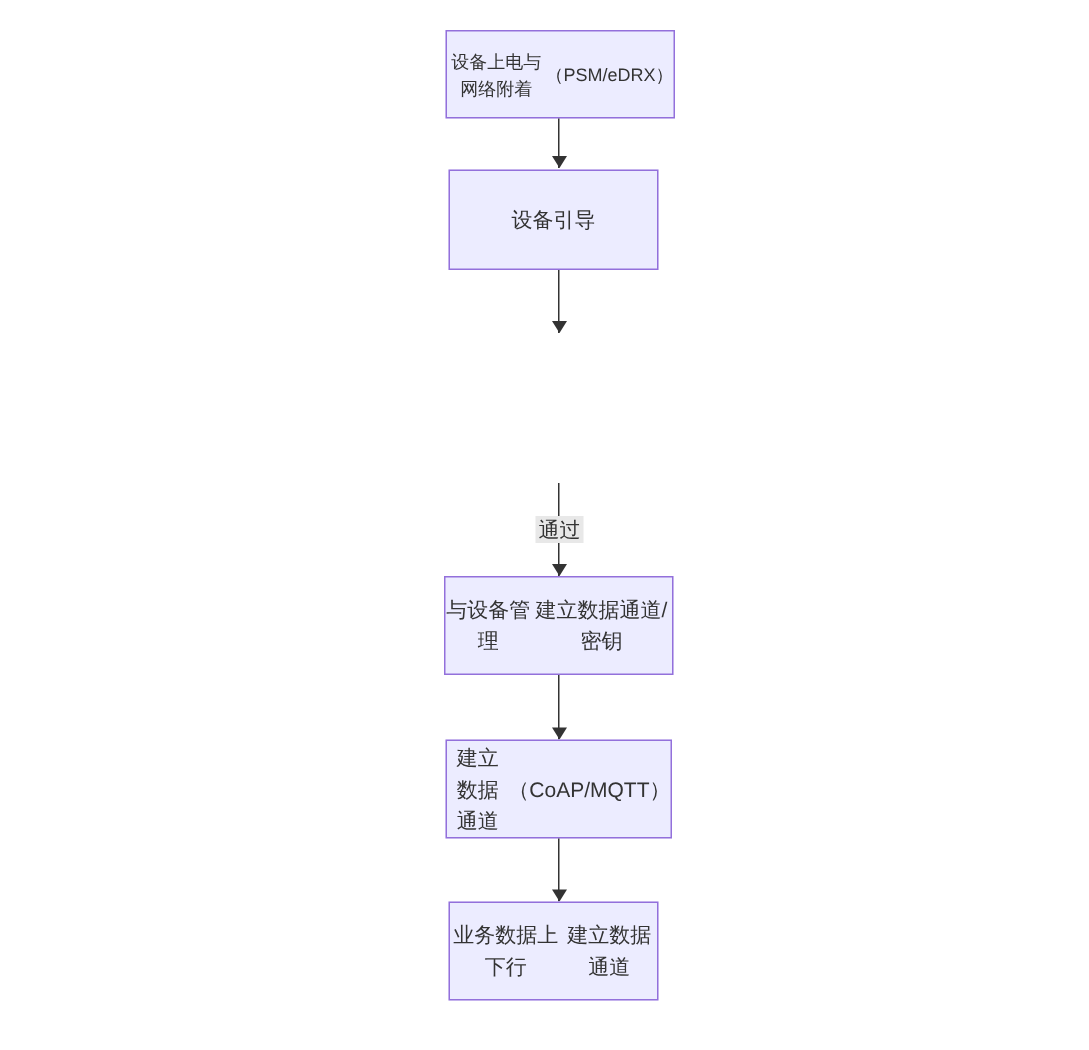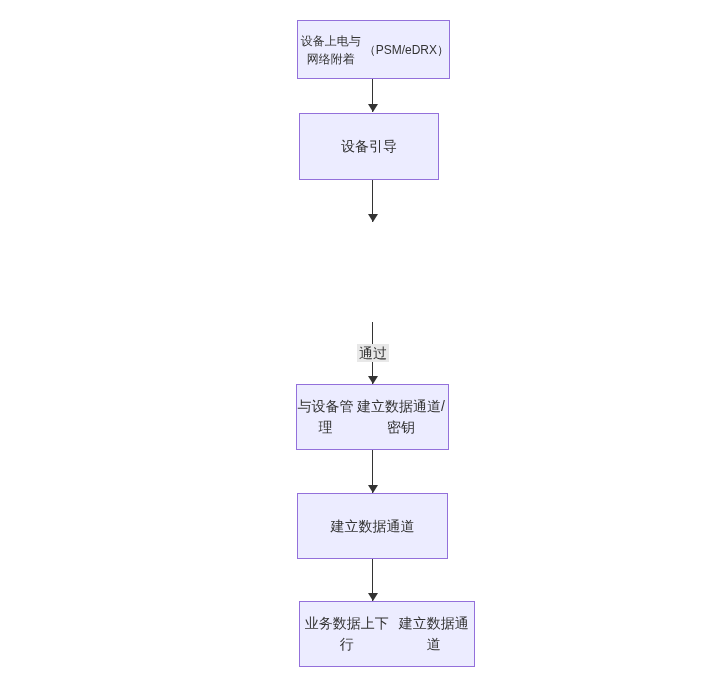--- a/index.html
+++ b/index.html
@@ -84,21 +84,21 @@
     font-size: 14px;
     line-height: 18px;
     padding: 0 2px;
     white-space: nowrap;
   }
   
   .n-power    { left: 297px; top: 20px;  width: 153px; height: 59px; }
   .n-boot     { left: 299px; top: 113px; width: 140px; height: 67px; gap: 40px; }
   .n-register { left: 296px; top: 384px; width: 153px; height: 66px; }
   .n-channel  { left: 297px; top: 493px; width: 151px; height: 66px; }
-  .n-business { left: 299px; top: 601px; width: 176px; height: 66px; }
+  .n-business { left: 299px; top: 601px; width: 140px; height: 66px; }
   
   .a1 { left: 372px; top: 79px;  height: 33px; }
   .a2 { left: 372px; top: 180px; height: 42px; }
   .a3 { left: 372px; top: 322px; height: 62px; }
   .a4 { left: 372px; top: 450px; height: 43px; }
   .a5 { left: 372px; top: 559px; height: 42px; }
 </style>
 </head>
 <body>
 
@@ -132,20 +132,21 @@
     <div>与设备管理</div>
     <div>建立数据通道/密钥</div>
   </div>
 
   <div class="arrow a4">
     <span class="arrowhead"></span>
   </div>
 
   <div class="node n-channel">
     <div>建立数据通道</div>
+    <div>（CoAP/MQTT）</div>
   </div>
 
   <div class="arrow a5">
     <span class="arrowhead"></span>
   </div>
 
   <div class="node n-business">
     <div>业务数据上下行</div>
     <div>建立数据通道</div>
   </div>

